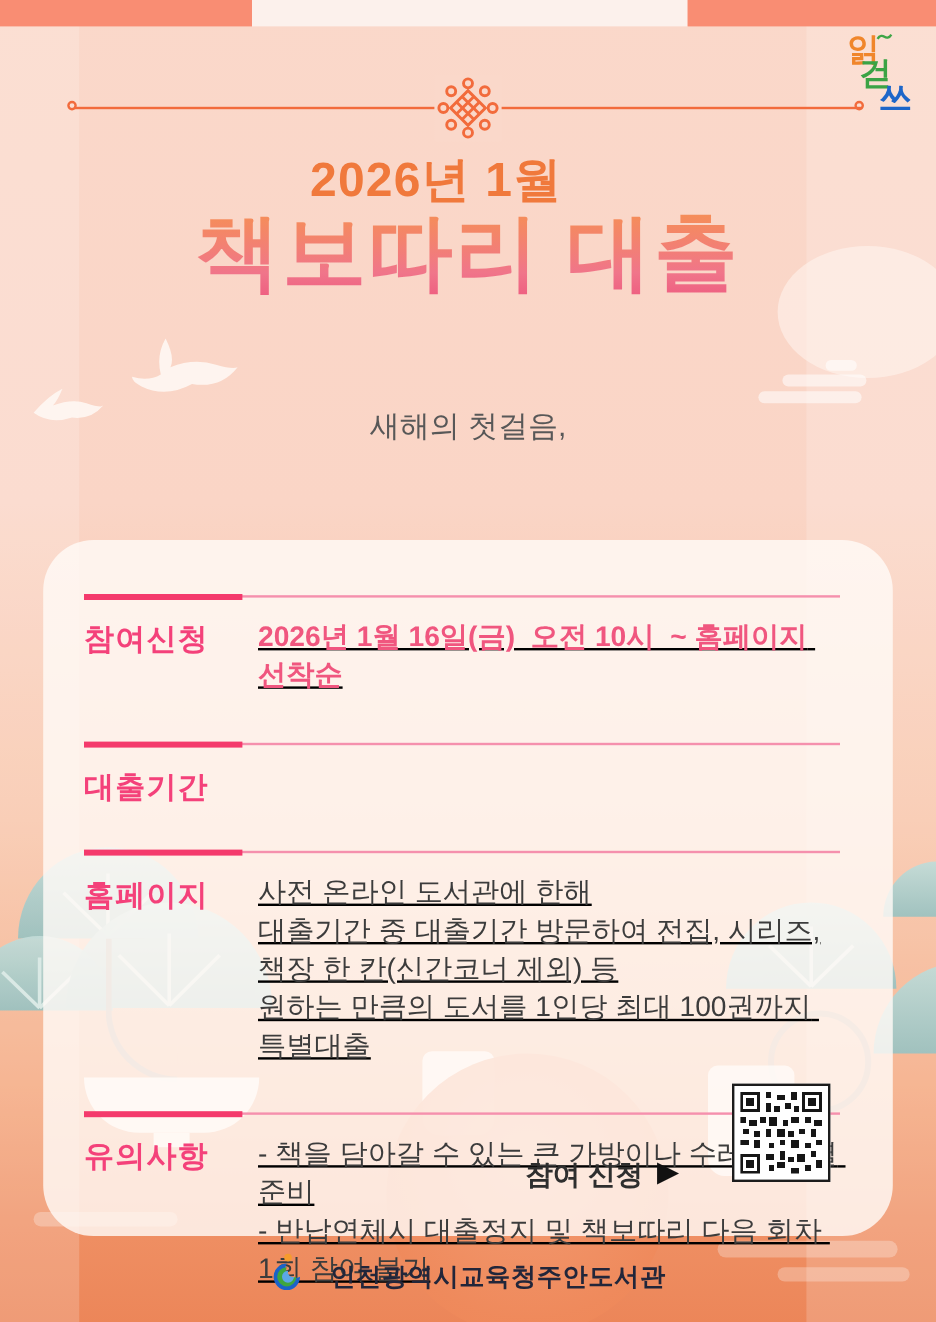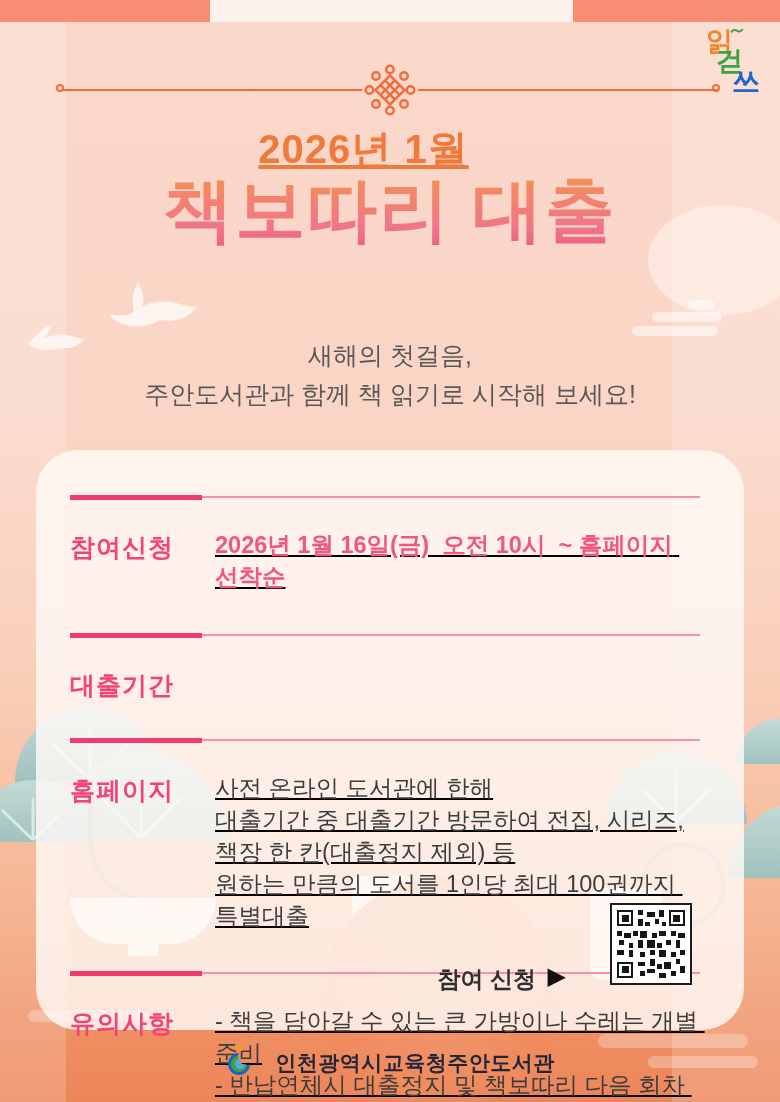--- a/index.html
+++ b/index.html
@@ -24,21 +24,21 @@
   .cl-2{top:22px;left:18px;font-size:27px;color:#3ba345;}
   .cl-3{top:42px;left:34px;font-size:28px;color:#1d66c9;}
   
   .divider-line{position:absolute;top:89px;left:62px;width:656px;height:2px;background:#f26b3c;}
   .div-dot{position:absolute;top:84px;width:8px;height:8px;border:2.5px solid #f26b3c;border-radius:50%;background:transparent;}
   .div-dot.a{left:56px;} .div-dot.b{left:712px;}
   .knot{position:absolute;top:62px;left:362px;width:56px;height:56px;background:
      linear-gradient(#fad8ca,#fad8ca);display:flex;align-items:center;justify-content:center;}
   
   .month{position:absolute;top:122px;left:0;width:727px;text-align:center;
-    font-size:40px;font-weight:700;color:#f0793c;letter-spacing:1px;text-decoration:underline;}
+    font-size:40px;font-weight:700;color:#f0793c;letter-spacing:1px;}
   .main-title{position:absolute;top:172px;left:0;width:780px;text-align:center;
     font-size:70px;font-weight:800;letter-spacing:2px;line-height:1.1;
     background:linear-gradient(180deg,#f69152 0%,#f0758a 72%,#ee5d80 100%);
     -webkit-background-clip:text;background-clip:text;color:transparent;}
   .subtitle{position:absolute;top:336px;left:0;width:780px;text-align:center;
     font-size:25px;line-height:39px;color:#585858;font-weight:500;}
   
   .bird{position:absolute;opacity:.9;}
   .cloud-bar{position:absolute;background:rgba(255,255,255,0.55);border-radius:10px;}
   .big-cloud{position:absolute;background:rgba(255,245,240,0.55);border-radius:50%;}
@@ -53,21 +53,21 @@
   .bowl-foot{position:absolute;background:rgba(255,255,255,0.85);}
   .cup{position:absolute;background:rgba(255,255,255,0.8);border-radius:8px 8px 14px 14px;}
   .sun{position:absolute;width:235px;height:235px;border-radius:50%;
     background:radial-gradient(circle at 50% 38%,#f39c73 0%,#ef8a5c 70%,#ee8656 100%);opacity:.95;}
   
   .card{position:absolute;left:36px;top:450px;width:708px;height:580px;border-radius:42px;
     background:rgba(255,250,246,0.82);}
   .section{position:relative;padding:0 44px 0 34px;}
   .rule{position:relative;height:2px;background:#f590ad;margin-top:0;}
   .rule::before{content:"";position:absolute;left:0;top:-1.5px;width:132px;height:5px;background:#f43a6c;}
-  .sec-body{display:flex;align-items:flex-start;margin-top:31px;}
+  .sec-body{display:flex;align-items:flex-start;margin-top:16px;}
   .sec-label{flex:0 0 145px;font-size:25px;font-weight:800;color:#f4417a;letter-spacing:1px;padding-top:2px;}
   .sec-content{flex:1;text-decoration:underline;}
   .sec-line{font-size:23.5px;line-height:32px;color:#3c3c3c;font-weight:500;white-space:pre-wrap;}
   .sec-highlight .sec-line{color:#f0567f;font-weight:600;}
   .sp1{margin-top:46px;} .sp2{margin-top:41px;} .sp3{margin-top:37px;} .sp4{margin-top:40px;}
   
   .qr-row{position:absolute;left:0;top:470px;width:708px;height:90px;}
   .qr-label{position:absolute;right:208px;top:44px;font-size:23px;font-weight:600;color:#2e2e2e;}
   .qr-arrow{position:absolute;right:178px;top:42px;font-size:24px;color:#111;}
   .qr-box{position:absolute;right:52px;top:-17px;width:82px;height:82px;background:#fff;
@@ -137,21 +137,20 @@
     <svg width="92" height="56" viewBox="0 0 92 56" fill="rgba(255,250,246,0.95)">
       <path d="M30 2 Q38 18 34 26 Q54 18 72 24 Q86 28 90 26 Q76 44 52 40 Q30 52 10 42 Q2 38 2 34 Q16 38 26 32 Q22 16 30 2 Z"></path>
     </svg>
   </div>
   <div class="cloud-bar" style="left:652px;top:312px;width:70px;height:10px;"></div>
   <div class="cloud-bar" style="left:632px;top:326px;width:86px;height:10px;"></div>
   <div class="cloud-bar" style="left:688px;top:300px;width:26px;height:9px;"></div>
 
   <div class="subtitle">
     <div>새해의 첫걸음,</div>
-    <div>주안도서관과 함께 책 읽기로 시작해 보세요!</div>
   </div>
 
   <div class="tree-crown" style="left:15px;top:706px;width:150px;height:76px;">
     <svg class="tree-rays" viewBox="0 0 150 76" stroke="#d9ece9" stroke-width="3">
       <line x1="75" y1="74" x2="75" y2="22"></line>
         <line x1="75" y1="74" x2="38" y2="38"></line>
         <line x1="75" y1="74" x2="112" y2="38"></line>
     </svg>
   </div>
   <div class="tree-crown" style="left:-28px;top:780px;width:122px;height:62px;">
@@ -210,21 +209,21 @@
       </div>
     </div>
 
     <div class="section sp3">
       <div class="rule"></div>
       <div class="sec-body">
         <div class="sec-label">홈페이지</div>
         <div class="sec-content">
           <div class="sec-line">사전 온라인 도서관에 한해</div>
           <div class="sec-line">대출기간 중 대출기간 방문하여 전집, 시리즈,</div>
-          <div class="sec-line">책장 한 칸(대출정지 제외) 등</div>
+          <div class="sec-line">책장 한 칸(신간코너 제외) 등</div>
           <div class="sec-line">원하는 만큼의 도서를 1인당 최대 100권까지 특별대출</div>
         </div>
       </div>
     </div>
 
     <div class="section sp4">
       <div class="rule"></div>
       <div class="sec-body">
         <div class="sec-label">유의사항</div>
         <div class="sec-content">

